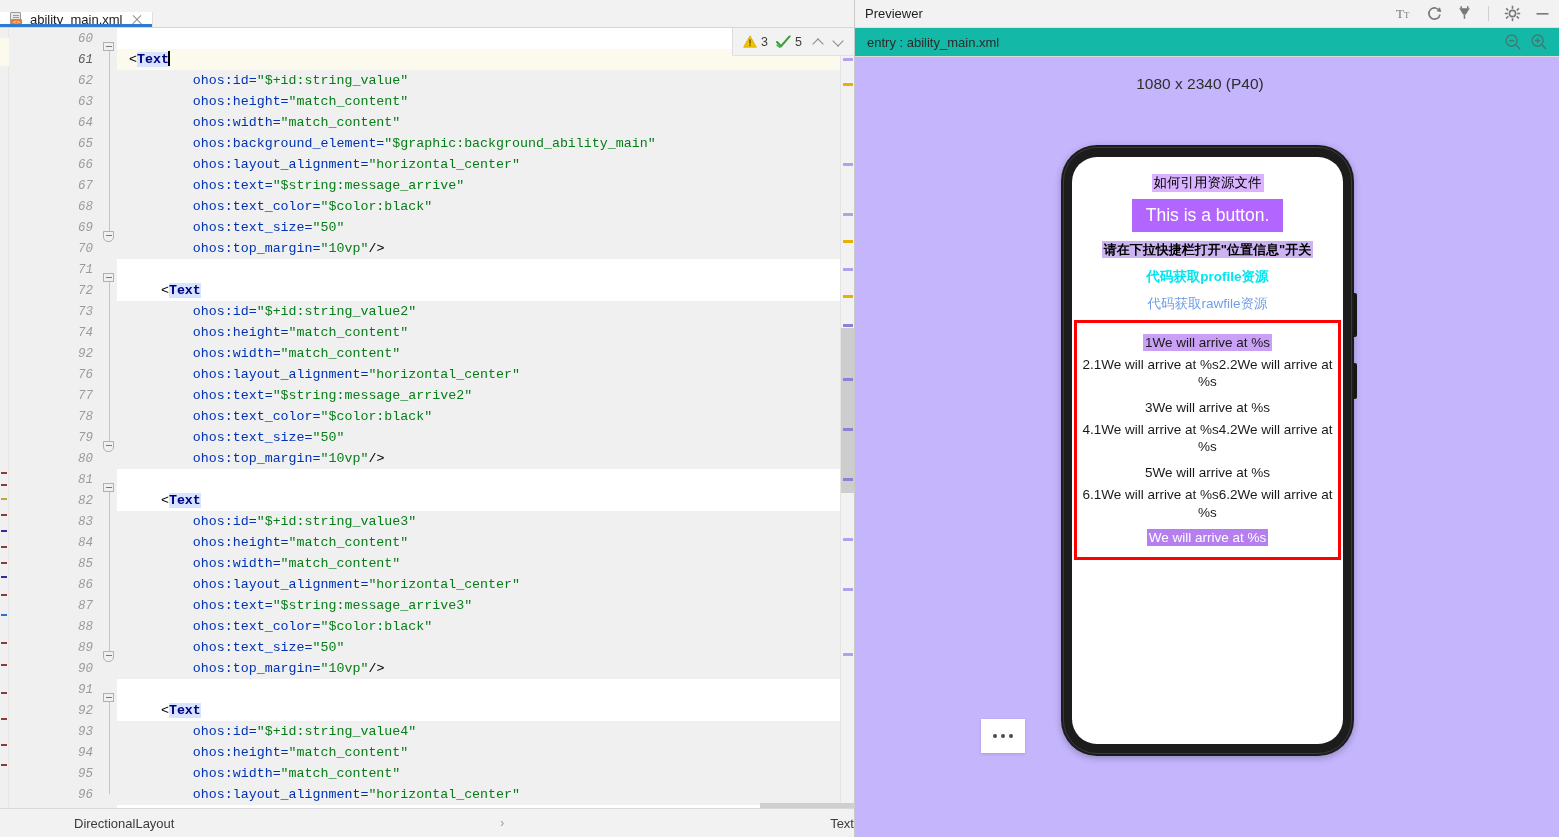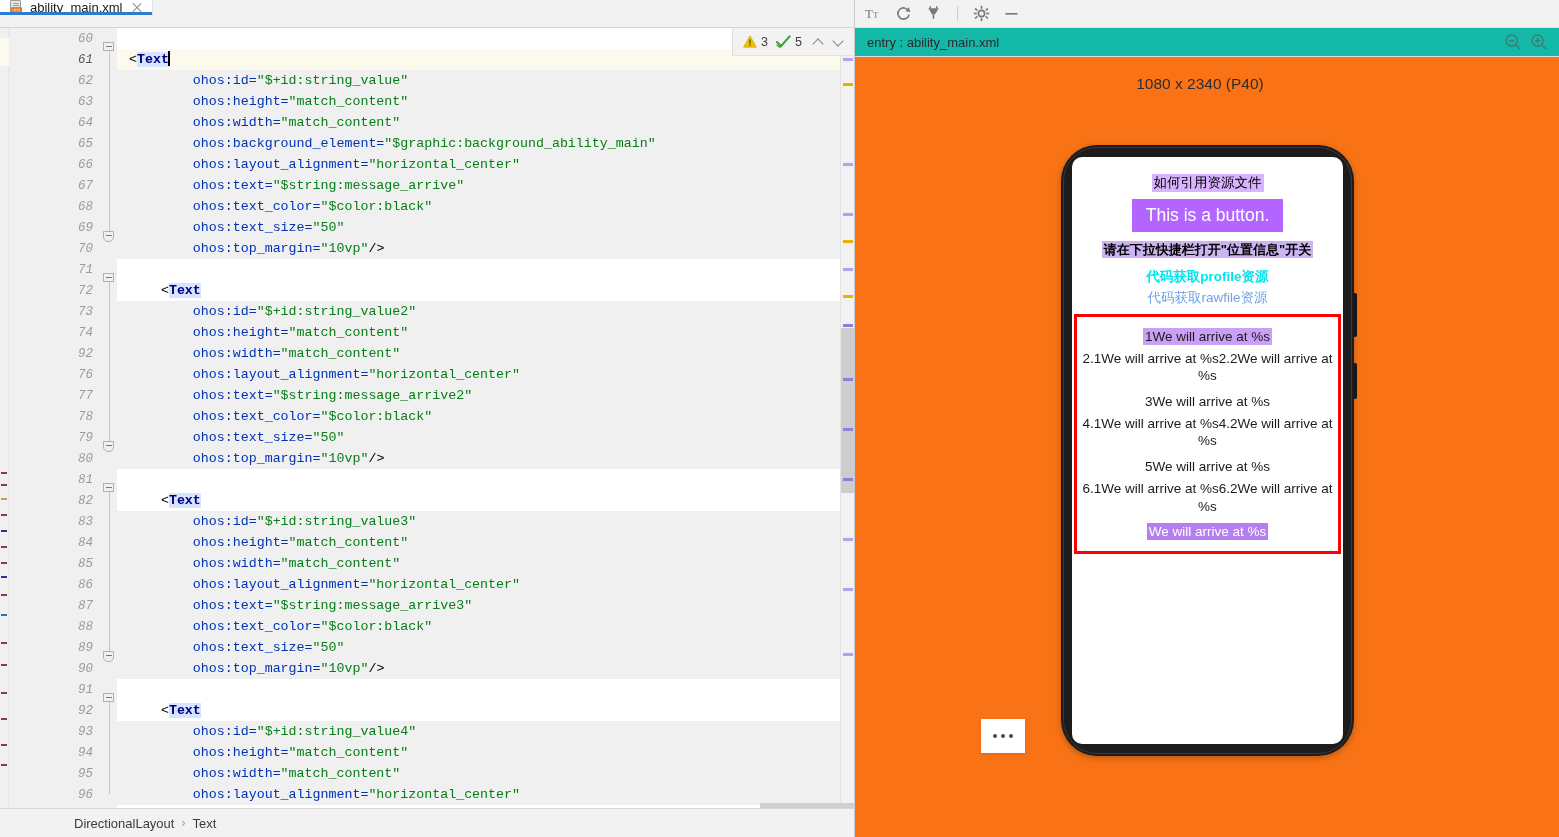--- a/index.html
+++ b/index.html
@@ -17,21 +17,21 @@
     position: relative;
     width: 855px; height: 837px;
     background: #ffffff;
     display: flex; flex-direction: column;
     border-right: 1px solid #c9c9c9;
   }
 
   
   .tab-strip {
     height: 28px; background: #f2f2f2;
-    display: flex; align-items: flex-start;
+    display: flex; align-items: flex-end;
     border-bottom: 1px solid #d6d6d6;
     position: relative; flex: 0 0 28px;
   }
   .tab {
     display: flex; align-items: center; gap: 6px;
     padding: 0 8px 0 9px;
     background: #ffffff;
     position: relative;
     font-size: 13px; color: #1a1a1a;
     border-right: 1px solid #e0e0e0;
@@ -173,21 +173,21 @@
   .stripe-scroll-thumb {
     position: absolute; left: 0px; width: 14px; background: #cdcdcd;
     border-radius: 0px;
   }
 
   
   .breadcrumb-bar {
     height: 29px; flex: 0 0 29px; background: #f2f2f2;
     border-top: 1px solid #d8d8d8;
     display: flex; align-items: center; padding-left: 74px;
-    font-size: 13px; color: #3b3b3b; gap: 7px;
+    font-size: 13px; color: #3b3b3b; gap: 7px; justify-content: space-between;
   }
   .bc-sep { color: #9a9a9a; font-size: 12px; }
 
   
   .hscroll {
     position: absolute; left: 0; bottom: 29px; height: 5px; width: 855px;
     background: transparent; z-index: 4;
   }
   .hscroll .thumb {
     position: absolute; left: 760px; height: 5px; width: 95px; background: #cfcfcf;
@@ -210,42 +210,42 @@
 
   .prev-subbar {
     height: 29px; flex: 0 0 29px; display: flex; align-items: center;
     padding: 0 10px 0 12px; background: #14b8a6;
     border-bottom: 1px solid #dcdcdc;
   }
   .prev-sub-label { flex: 1 1 auto; font-size: 13px; color: #2b2b2b; }
   .zoom-btn { width: 20px; height: 20px; opacity: .66; margin-left: 6px; }
 
   .prev-body {
-    flex: 1 1 auto; position: relative; background: #f97316; overflow: hidden;
+    flex: 1 1 auto; position: relative; background: #c4b5fd; overflow: hidden;
   }
   .device-caption {
     position: absolute; top: 18px; left: 0; right: 14px;
     text-align: center; font-size: 15.5px; color: #2e2e2e;
   }
 
   
   .phone {
     position: absolute; left: 206px; top: 88px;
     width: 293px; height: 611px;
     background: #1c1c1c;
     border-radius: 36px;
     box-shadow: 0 2px 7px rgba(0,0,0,.26);
   }
   .phone::before {  
     content:""; position:absolute; inset:2px; border-radius:34px;
     border:1px solid #3a3a3a;
   }
   .phone-screen {
     position: absolute; left: 11px; top: 12px; right: 11px; bottom: 12px;
-    background: #ffffff; border-radius: 10px; overflow: hidden;
+    background: #ffffff; border-radius: 25px; overflow: hidden;
   }
   .side-btn {
     position: absolute; right: -3px; width: 3px; background: #161616;
     border-radius: 0 2px 2px 0;
   }
   .side-btn.vol { top: 148px; height: 44px; }
   .side-btn.pwr { top: 218px; height: 36px; }
 
   
   .scr-inner { padding-top: 8px; }
@@ -467,20 +467,21 @@
     <div class="breadcrumb-bar">
       <span>DirectionalLayout</span>
       <span class="bc-sep">›</span>
       <span>Text</span>
     </div>
   </div>
 
   <div class="prev-pane">
 
     <div class="prev-titlebar">
+      <span class="prev-title">Previewer</span>
       <span class="tb-icons">
         <svg class="tb-icon" viewBox="0 0 17 17">
           <text x="0" y="13" font-family="Liberation Serif, serif" font-size="13" fill="#4a4a4a">T</text>
           <text x="8" y="13" font-family="Liberation Serif, serif" font-size="9" fill="#4a4a4a">T</text>
         </svg>
         <svg class="tb-icon" viewBox="0 0 17 17">
           <path d="M13.5 6 A5.6 5.6 0 1 0 14 9.6" stroke="#4a4a4a" stroke-width="1.7" fill="none"></path>
           <polygon points="13.9,2.3 15.3,6.9 10.6,6.2" fill="#4a4a4a"></polygon>
         </svg>
         <svg class="tb-icon" viewBox="0 0 17 17">
@@ -529,21 +530,21 @@
 
       <div class="phone">
         <span class="side-btn vol"></span>
         <span class="side-btn pwr"></span>
         <div class="phone-screen">
           <div class="scr-inner" id="scr-items">
               <div class="row" style="margin-top: 6px;"><span class="chip m-purple-bg">如何引用资源文件</span></div>
               <div class="row" style="margin-top: 7px;"><span class="chip m-violet-btn">This is a button.</span></div>
               <div class="row" style="margin-top: 6px;"><span class="chip m-lilac-bg">请在下拉快捷栏打开"位置信息"开关</span></div>
               <div class="row" style="margin-top: 6px;"><span class="chip m-cyan">代码获取profile资源</span></div>
-              <div class="row" style=" text-align: center;"><span class="chip m-blue">代码获取rawfile资源</span></div>
+              <div class="row" style="margin-top: 6px; text-align: center;"><span class="chip m-blue">代码获取rawfile资源</span></div>
             </div>
           <div class="redbox" id="scr-redbox">
               <div class="row"><span class="chip m-hl-purple">1We will arrive at %s</span></div>
               <div class="row"><span class="chip m-black">2.1We will arrive at %s2.2We will arrive at %s</span></div>
               <div class="row"><span class="chip m-black">3We will arrive at %s</span></div>
               <div class="row"><span class="chip m-black">4.1We will arrive at %s4.2We will arrive at %s</span></div>
               <div class="row"><span class="chip m-black">5We will arrive at %s</span></div>
               <div class="row"><span class="chip m-black">6.1We will arrive at %s6.2We will arrive at %s</span></div>
               <div class="row"><span class="chip m-hl-strong">We will arrive at %s</span></div>
             </div>

